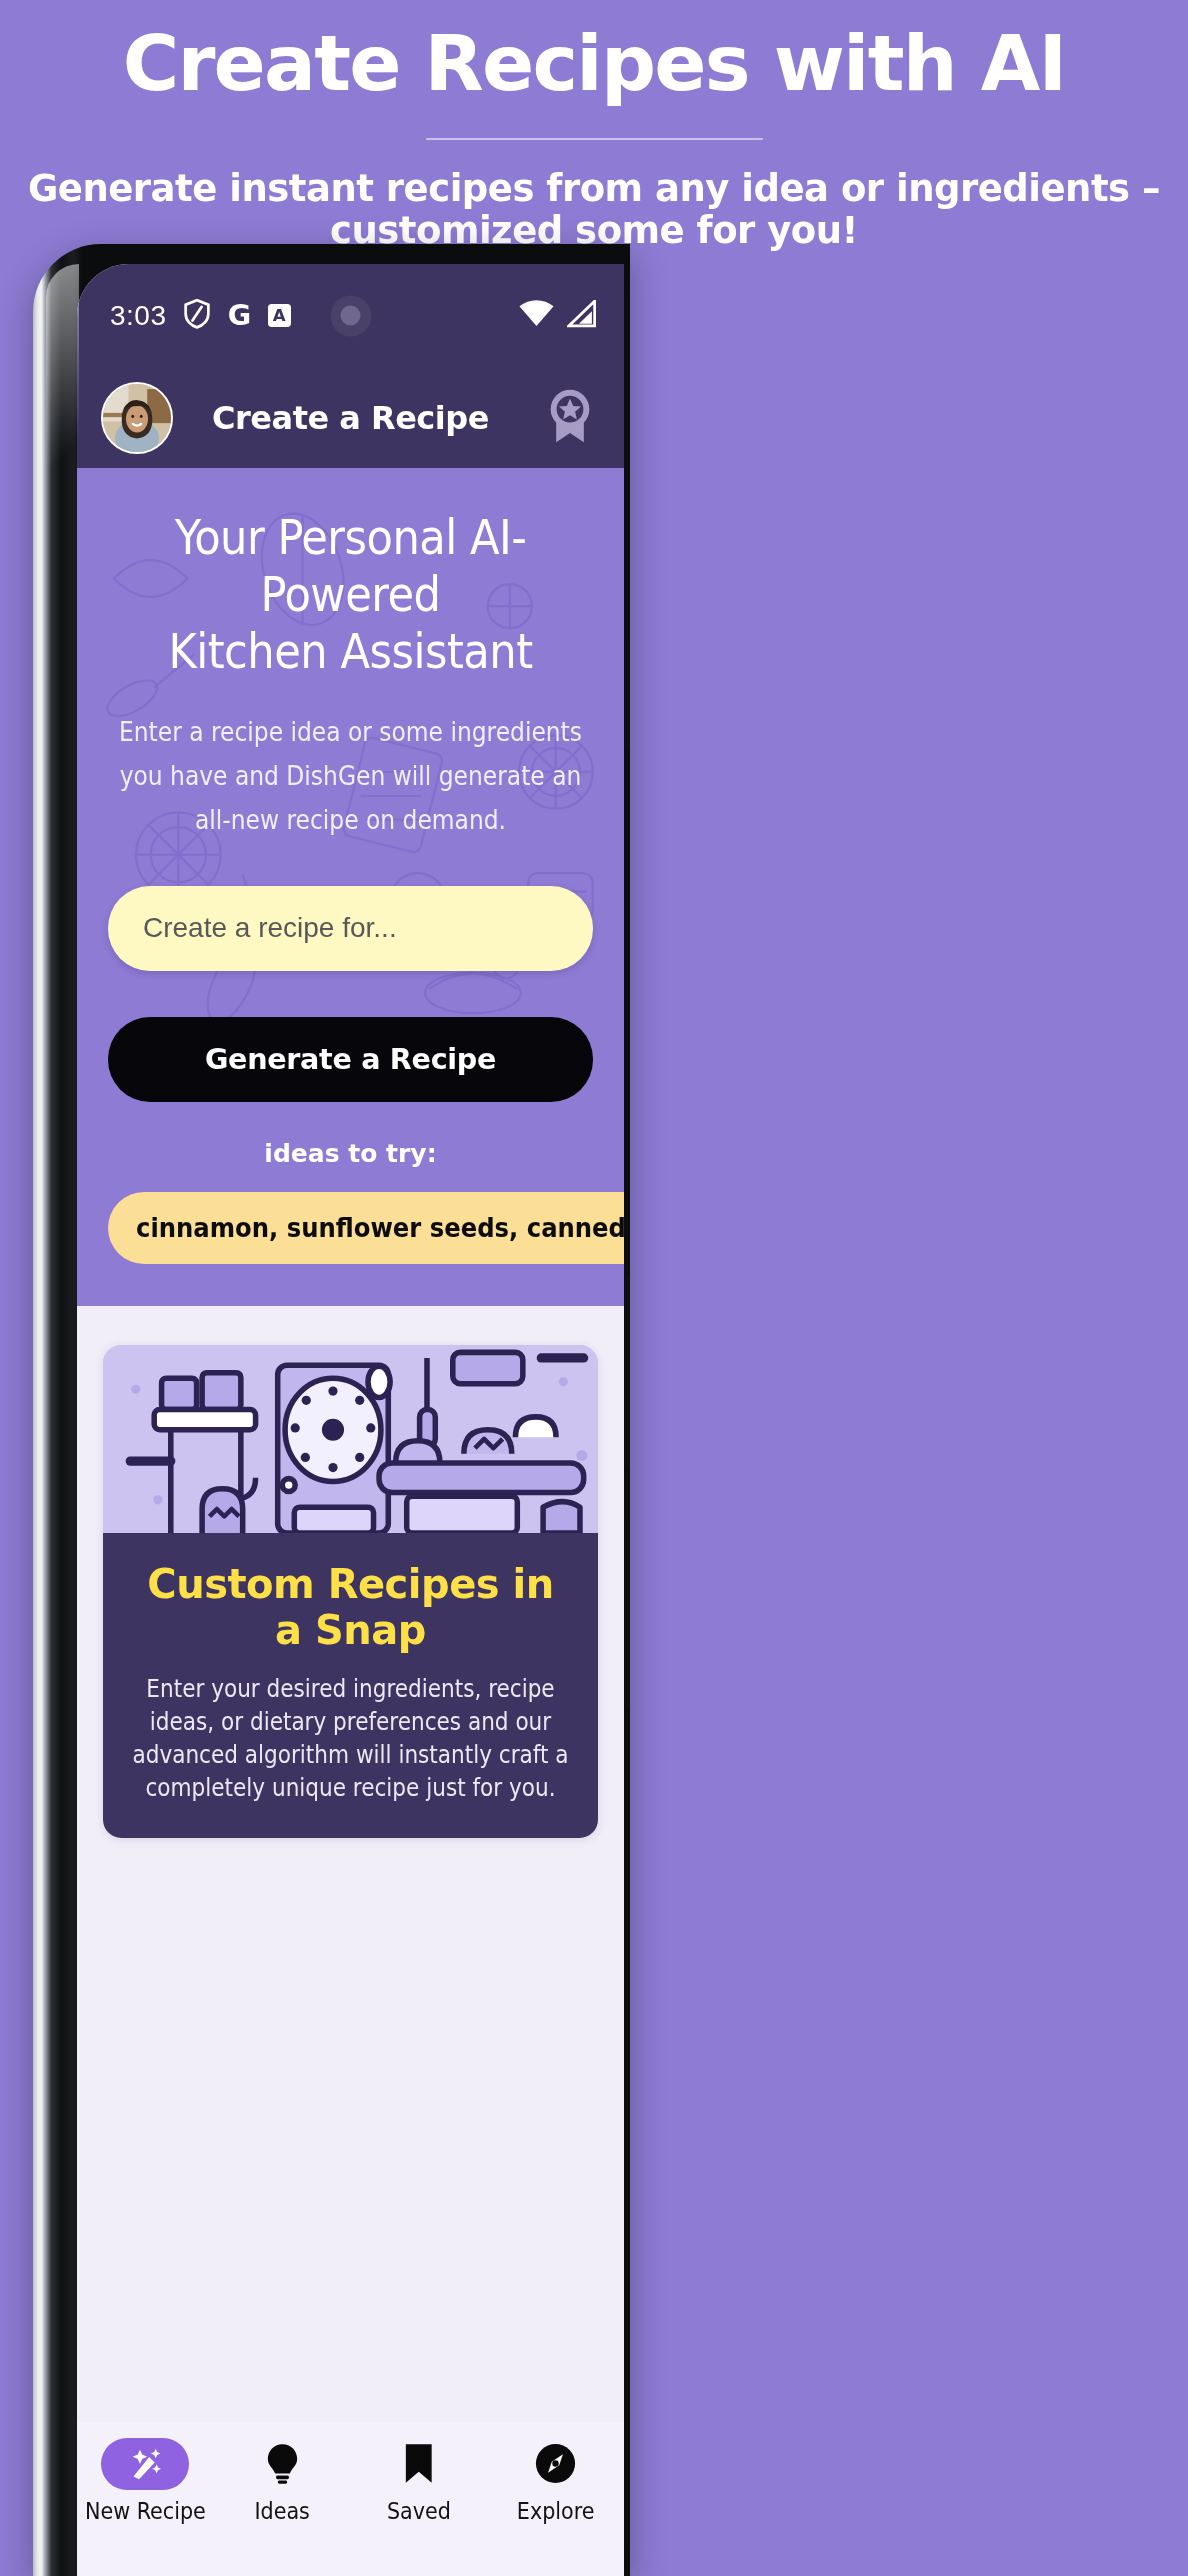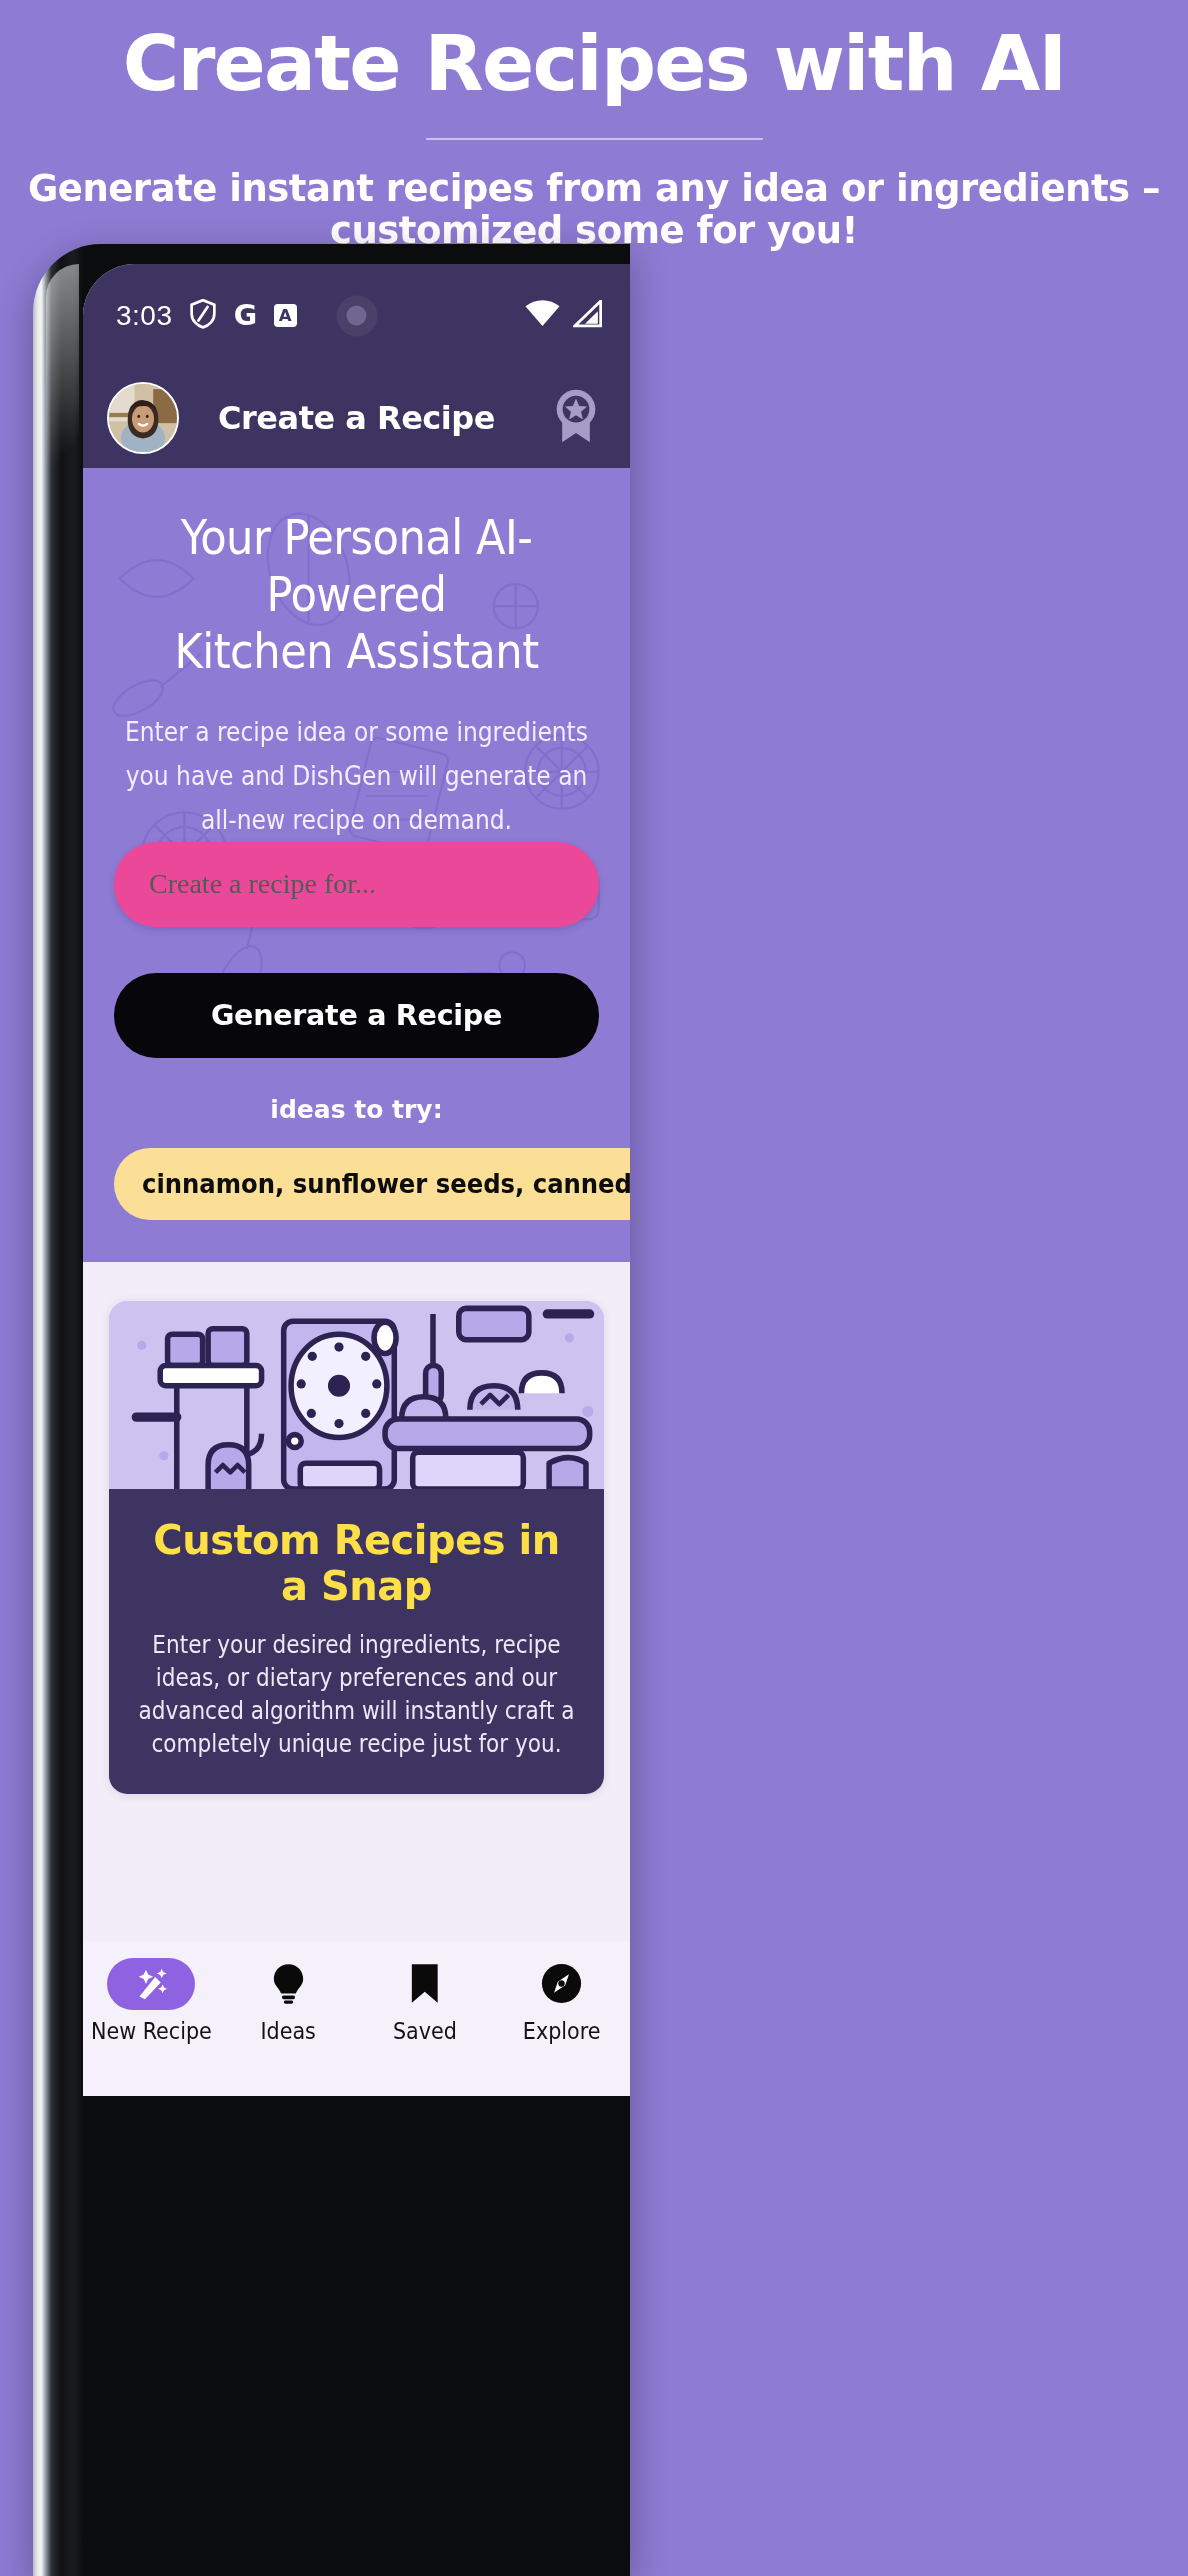--- a/index.html
+++ b/index.html
@@ -82,23 +82,23 @@
     width:8.3px;
     background:#0e0f12;
     border-radius:0 3.7px 3.7px 0;
   }
   .side-btn.b1 { top:396px;  height:111px; }
   .side-btn.b2 { top:1032px; height:189px; }
   .side-btn.b3 { top:1276px; height:189px; }
 
   .screen {
     position:absolute;
-    left:50px; top:20px;
+    left:44px; top:20px;
     width:547px;
-    height:1832px;
+    height:2312px;
     border-radius:52px 0 0 0;
     background:#f1eef8;
     overflow:hidden;
   }
 
   
   .statusbar {
     height:103px;
     background:#3d3461;
     position:relative;
@@ -198,26 +198,27 @@
     font-family:"DejaVu Sans Condensed","DejaVu Sans", sans-serif;
     font-size:26px;
     line-height:44px;
     margin-top:29.5px;
     padding:0 9.2px;
   }
   .recipe-input {
     display:block;
     width:100%;
     height:85px;
+    margin-top:44px;
     border:none;
     outline:none;
     border-radius:42px;
-    background:#ec4899;
+    background:#fef9c3;
     padding:0 35px;
-    font-family:Liberation Serif, serif;
+    font-family:Liberation Sans, sans-serif;
     font-size:28px;
     color:#3a3a3a;
     box-shadow:0 2.8px 7.4px rgba(40,20,80,.18);
   }
   .recipe-input::placeholder { color:#585858; opacity:1; }
   .generate-btn {
     display:block;
     width:100%;
     height:85px;
     margin-top:46px;

